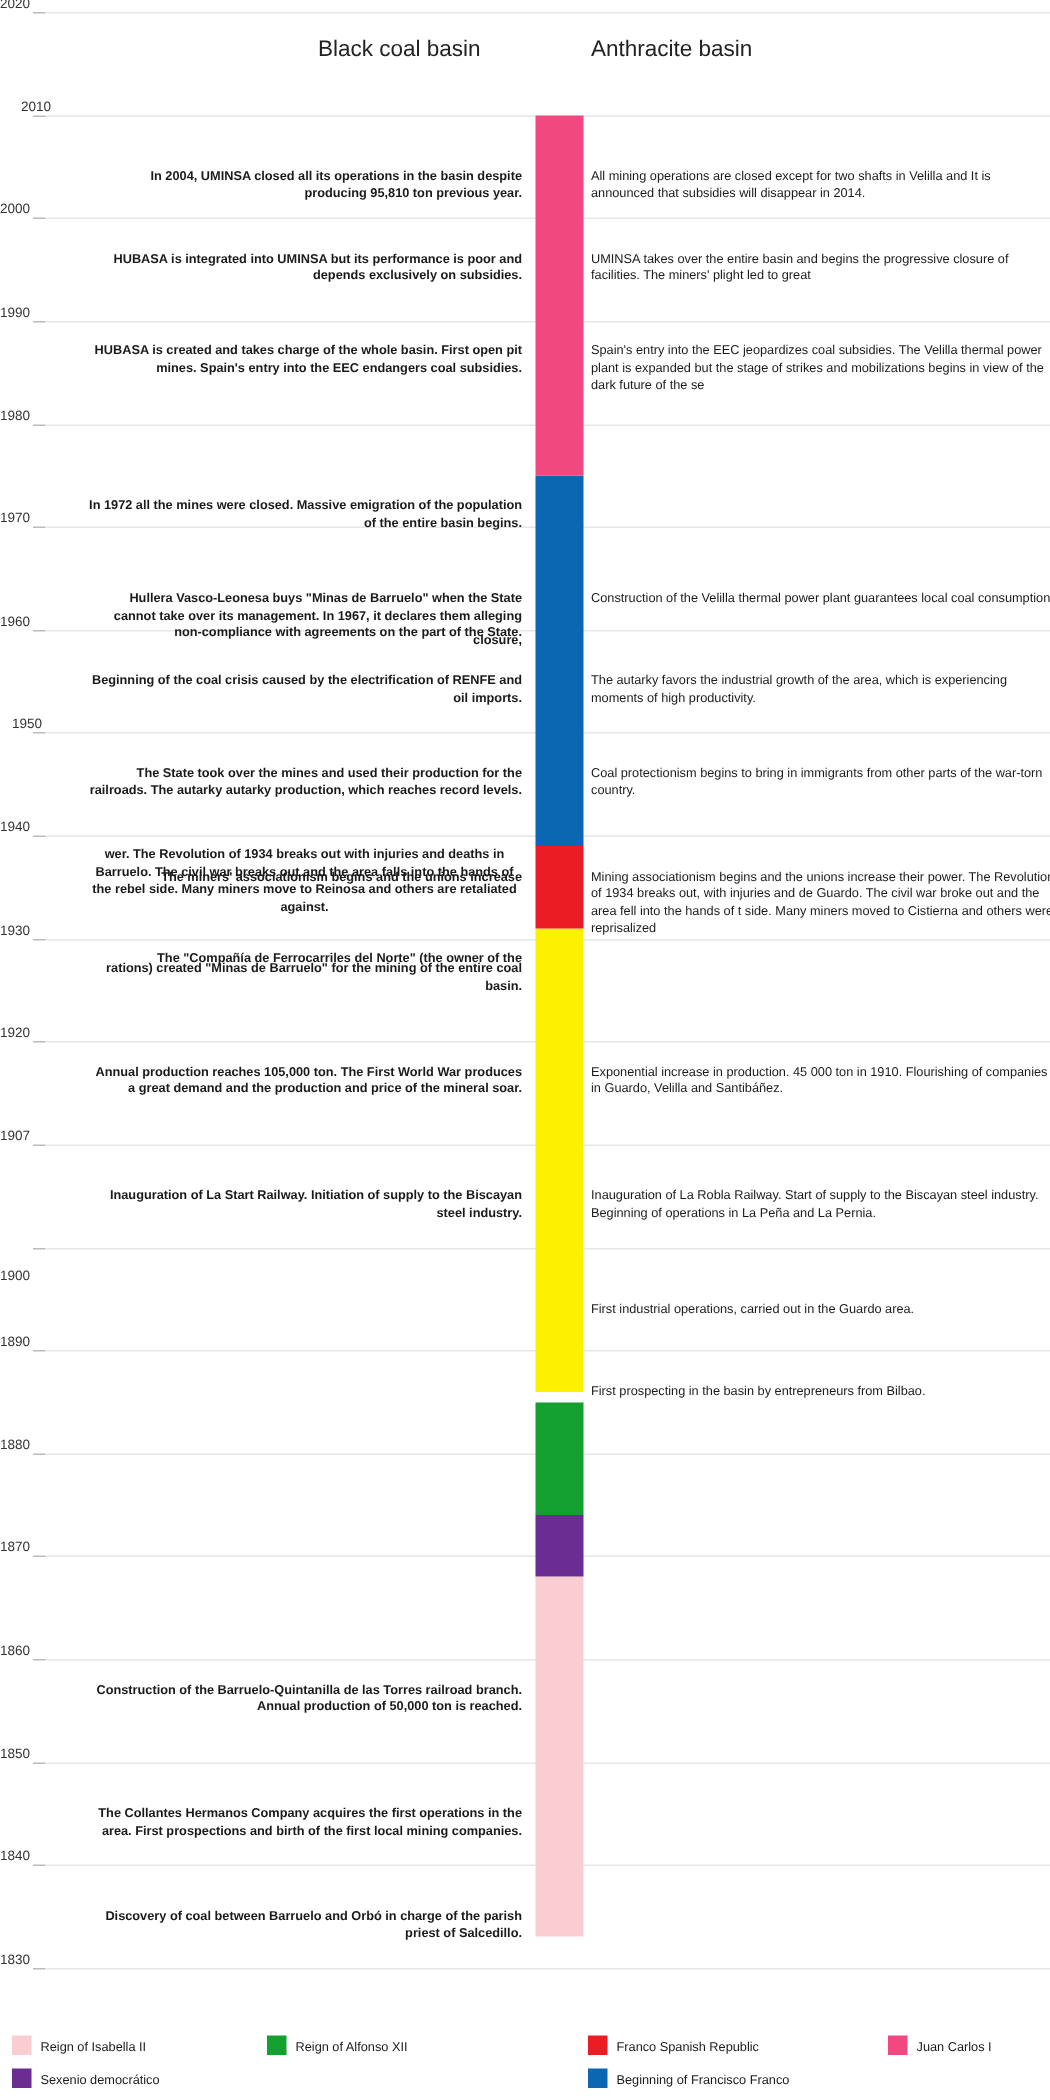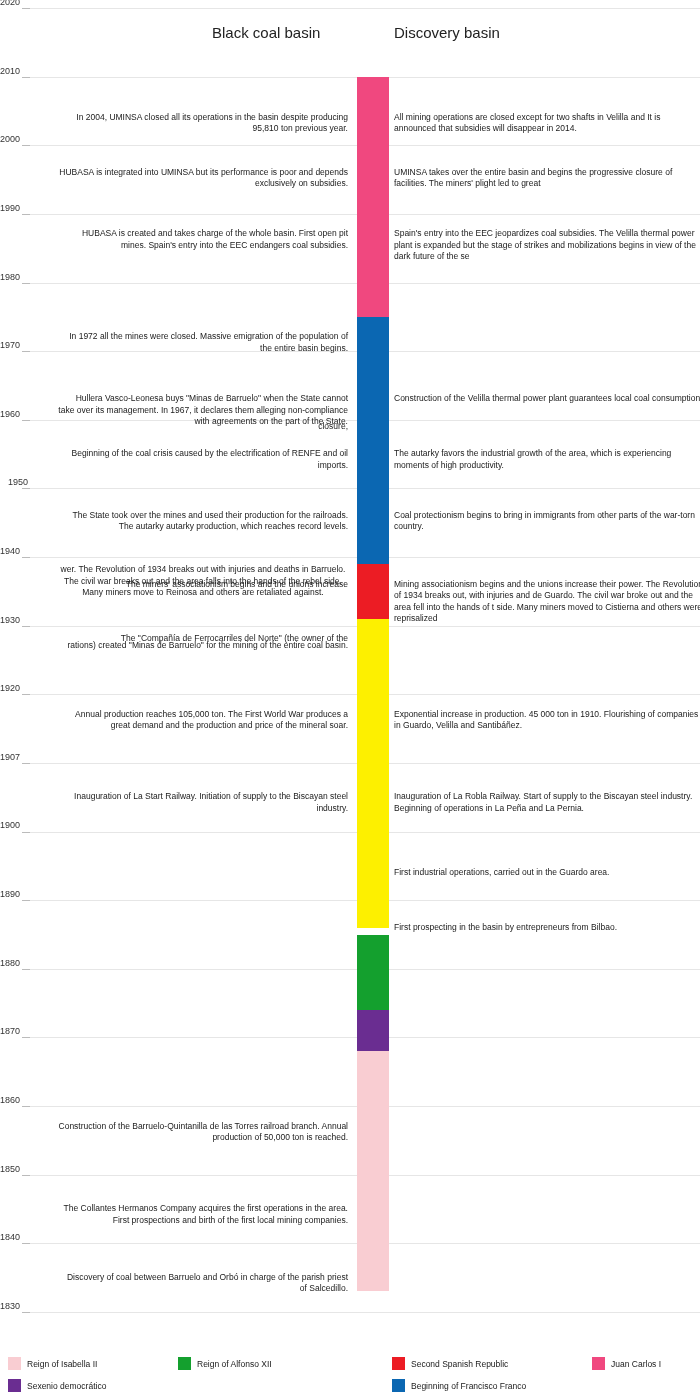--- a/index.html
+++ b/index.html
@@ -68,20 +68,21 @@
   
   .event {
     position: absolute;
     font-size: 8.5px;
     line-height: 11.5px;
     color: #1a1a1a;
   }
   .event.left {
     text-align: right;
     right: 352px;
+    font-weight: bold;
   }
   .event.right {
     text-align: left;
     left: 394px;
   }
 
   
   #legend {
     position: absolute;
     left: 0;
@@ -107,21 +108,21 @@
 <body>
 
 <div id="page">
 
   <div id="axis-layer">
       <div class="gridline" style="top: 8px;"></div>
       <div class="axis-tick" style="top: 8px;"></div>
       <div class="axis-label" style="top: -3px;">2020</div>
       <div class="gridline" style="top: 76.6316px;"></div>
       <div class="axis-tick" style="top: 76.6316px;"></div>
-      <div class="axis-label" style="top: 65.6316px;">2010</div>
+      <div class="axis-label" style="top: 65.6316px; padding-left: 14px;">2010</div>
       <div class="gridline" style="top: 145.263px;"></div>
       <div class="axis-tick" style="top: 145.263px;"></div>
       <div class="axis-label" style="top: 134.263px;">2000</div>
       <div class="gridline" style="top: 213.895px;"></div>
       <div class="axis-tick" style="top: 213.895px;"></div>
       <div class="axis-label" style="top: 202.895px;">1990</div>
       <div class="gridline" style="top: 282.526px;"></div>
       <div class="axis-tick" style="top: 282.526px;"></div>
       <div class="axis-label" style="top: 271.526px;">1980</div>
       <div class="gridline" style="top: 351.158px;"></div>
@@ -140,21 +141,21 @@
       <div class="axis-tick" style="top: 625.684px;"></div>
       <div class="axis-label" style="top: 614.684px;">1930</div>
       <div class="gridline" style="top: 694.316px;"></div>
       <div class="axis-tick" style="top: 694.316px;"></div>
       <div class="axis-label" style="top: 683.316px;">1920</div>
       <div class="gridline" style="top: 762.947px;"></div>
       <div class="axis-tick" style="top: 762.947px;"></div>
       <div class="axis-label" style="top: 751.947px;">1907</div>
       <div class="gridline" style="top: 831.579px;"></div>
       <div class="axis-tick" style="top: 831.579px;"></div>
-      <div class="axis-label" style="top: 820px;">1900</div>
+      <div class="axis-label" style="top: 845px;">1900</div>
       <div class="gridline" style="top: 900.211px;"></div>
       <div class="axis-tick" style="top: 900.211px;"></div>
       <div class="axis-label" style="top: 889.211px;">1890</div>
       <div class="gridline" style="top: 968.842px;"></div>
       <div class="axis-tick" style="top: 968.842px;"></div>
       <div class="axis-label" style="top: 957.842px;">1880</div>
       <div class="gridline" style="top: 1037.47px;"></div>
       <div class="axis-tick" style="top: 1037.47px;"></div>
       <div class="axis-label" style="top: 1026.47px;">1870</div>
       <div class="gridline" style="top: 1106.11px;"></div>
@@ -165,21 +166,21 @@
       <div class="axis-label" style="top: 1163.74px;">1850</div>
       <div class="gridline" style="top: 1243.37px;"></div>
       <div class="axis-tick" style="top: 1243.37px;"></div>
       <div class="axis-label" style="top: 1232.37px;">1840</div>
       <div class="gridline" style="top: 1312px;"></div>
       <div class="axis-tick" style="top: 1312px;"></div>
       <div class="axis-label" style="top: 1301px;">1830</div>
     </div>
 
   <div class="col-heading" id="heading-black">Black coal basin</div>
-  <div class="col-heading" id="heading-anth">Discovery basin</div>
+  <div class="col-heading" id="heading-anth">Anthracite basin</div>
 
   <div id="band">
       <div class="band-seg" title="Reign of Isabella II" style="top: 969.2px; height: 240.211px; background: rgb(249, 205, 210);"></div>
       <div class="band-seg" title="Sexenio democrático" style="top: 928.021px; height: 41.1789px; background: rgb(106, 45, 145);"></div>
       <div class="band-seg" title="Reign of Alfonso XII" style="top: 852.526px; height: 75.4947px; background: rgb(20, 160, 46);"></div>
       <div class="band-seg" title="Reign of Alfonso XIII" style="top: 536.821px; height: 308.842px; background: rgb(253, 240, 0);"></div>
       <div class="band-seg" title="Second Spanish Republic" style="top: 481.916px; height: 54.9053px; background: rgb(236, 28, 36);"></div>
       <div class="band-seg" title="Government of Francisco Franco" style="top: 234.842px; height: 247.074px; background: rgb(11, 103, 178);"></div>
       <div class="band-seg" title="Juan Carlos I" style="top: -5.36842px; height: 240.211px; background: rgb(240, 72, 127);"></div>
     </div>
@@ -213,20 +214,20 @@
       <div class="event right" style="width: 310px; top: 578.505px;">Mining associationism begins and the unions increase their power. The Revolution of 1934 breaks out, with injuries and de Guardo. The civil war broke out and the area fell into the hands of t side. Many miners moved to Cistierna and others were reprisalized</div>
       <div class="event right" style="width: 310px; top: 708.905px;">Exponential increase in production. 45 000 ton in 1910. Flourishing of companies in Guardo, Velilla and Santibáñez.</div>
       <div class="event right" style="width: 310px; top: 791.263px;">Inauguration of La Robla Railway. Start of supply to the Biscayan steel industry. Beginning of operations in La Peña and La Pernia.</div>
       <div class="event right" style="width: 310px; top: 866.758px;">First industrial operations, carried out in the Guardo area.</div>
       <div class="event right" style="width: 310px; top: 921.663px;">First prospecting in the basin by entrepreneurs from Bilbao.</div>
     </div>
 
   <div id="legend">
       <div class="legend-item" style="left: 8px; top: 0px;"><span class="legend-swatch" style="background: rgb(249, 205, 210);"></span><span class="legend-text">Reign of Isabella II</span></div>
       <div class="legend-item" style="left: 178px; top: 0px;"><span class="legend-swatch" style="background: rgb(20, 160, 46);"></span><span class="legend-text">Reign of Alfonso XII</span></div>
-      <div class="legend-item" style="left: 392px; top: 0px;"><span class="legend-swatch" style="background: rgb(236, 28, 36);"></span><span class="legend-text">Second Spanish Republic</span></div>
+      <div class="legend-item" style="left: 392px; top: 0px;"><span class="legend-swatch" style="background: rgb(236, 28, 36);"></span><span class="legend-text">Franco Spanish Republic</span></div>
       <div class="legend-item" style="left: 592px; top: 0px;"><span class="legend-swatch" style="background: rgb(240, 72, 127);"></span><span class="legend-text">Juan Carlos I</span></div>
       <div class="legend-item" style="left: 8px; top: 22px;"><span class="legend-swatch" style="background: rgb(106, 45, 145);"></span><span class="legend-text">Sexenio democrático</span></div>
       <div class="legend-item" style="left: 178px; top: 22px; margin-top: 44px;"><span class="legend-swatch" style="background: rgb(253, 240, 0);"></span><span class="legend-text">Reign of Alfonso XIII</span></div>
       <div class="legend-item" style="left: 392px; top: 22px;"><span class="legend-swatch" style="background: rgb(11, 103, 178);"></span><span class="legend-text">Beginning of Francisco Franco</span></div>
     </div>
 
 </div>
 
 </body></html>

